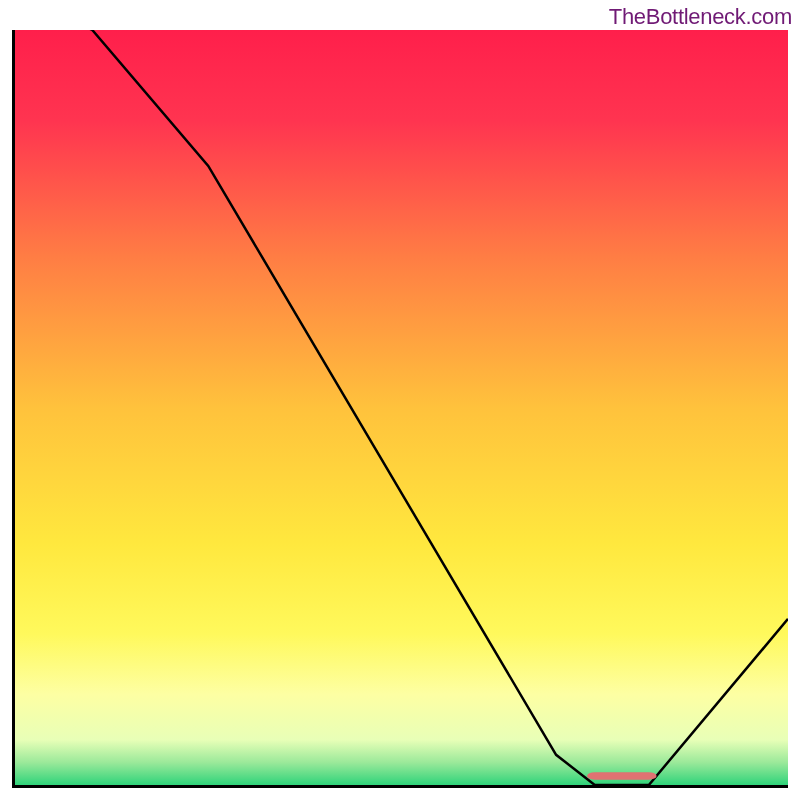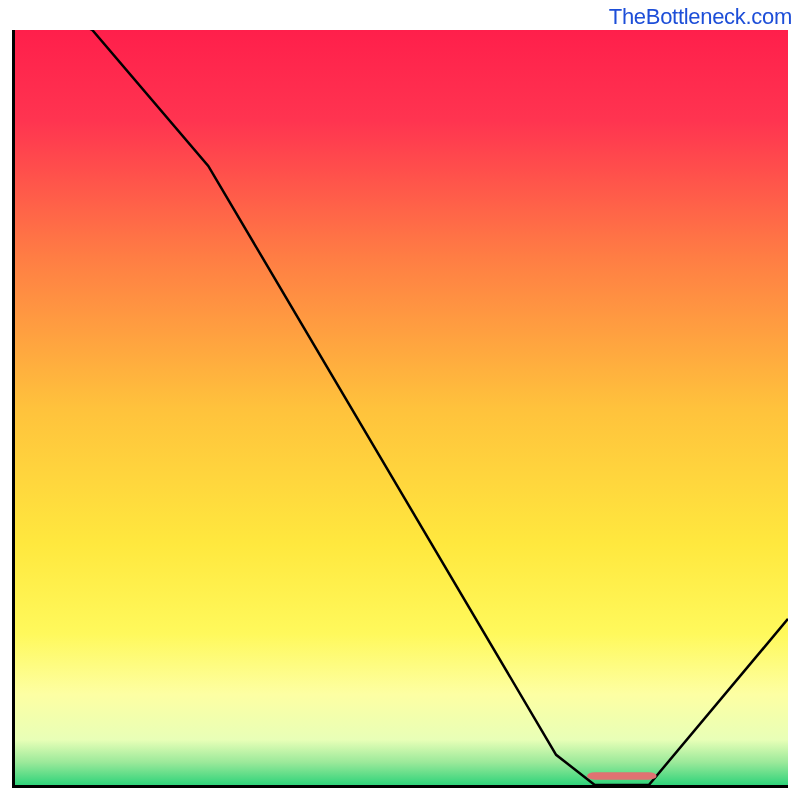--- a/index.html
+++ b/index.html
@@ -3,21 +3,21 @@
 <meta charset="utf-8">
 <style>
   * { margin: 0; padding: 0; box-sizing: border-box; }
   html, body { width: 800px; height: 800px; overflow: hidden; background: #fff; }
   .watermark {
     position: absolute;
     top: 4px;
     right: 8px;
     font-family: Arial, Helvetica, sans-serif;
     font-size: 22px;
-    color: #1d4ed8;
+    color: #701a75;
     letter-spacing: -0.3px;
     z-index: 10;
   }
   .frame {
     position: absolute;
     left: 12px;
     top: 30px;
     width: 776px;
     height: 758px;
     border-left: 3px solid #000;

